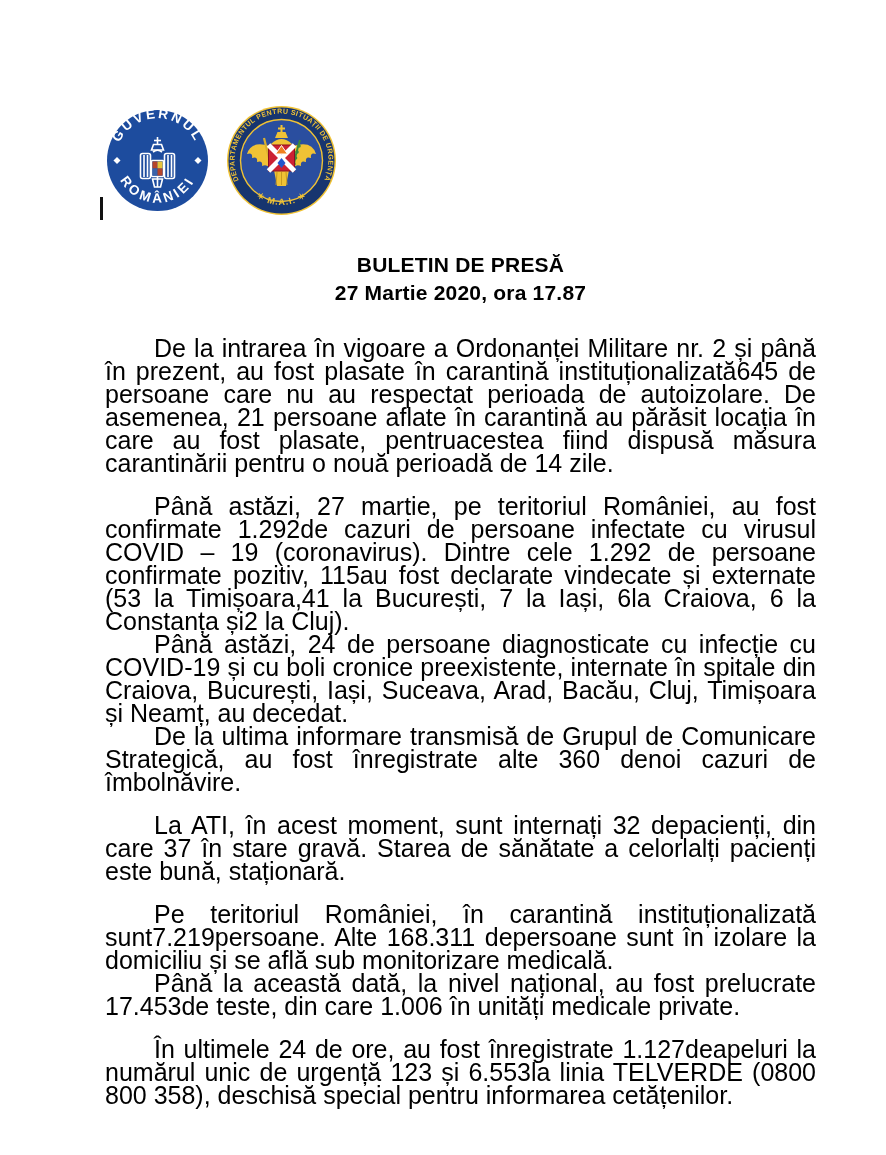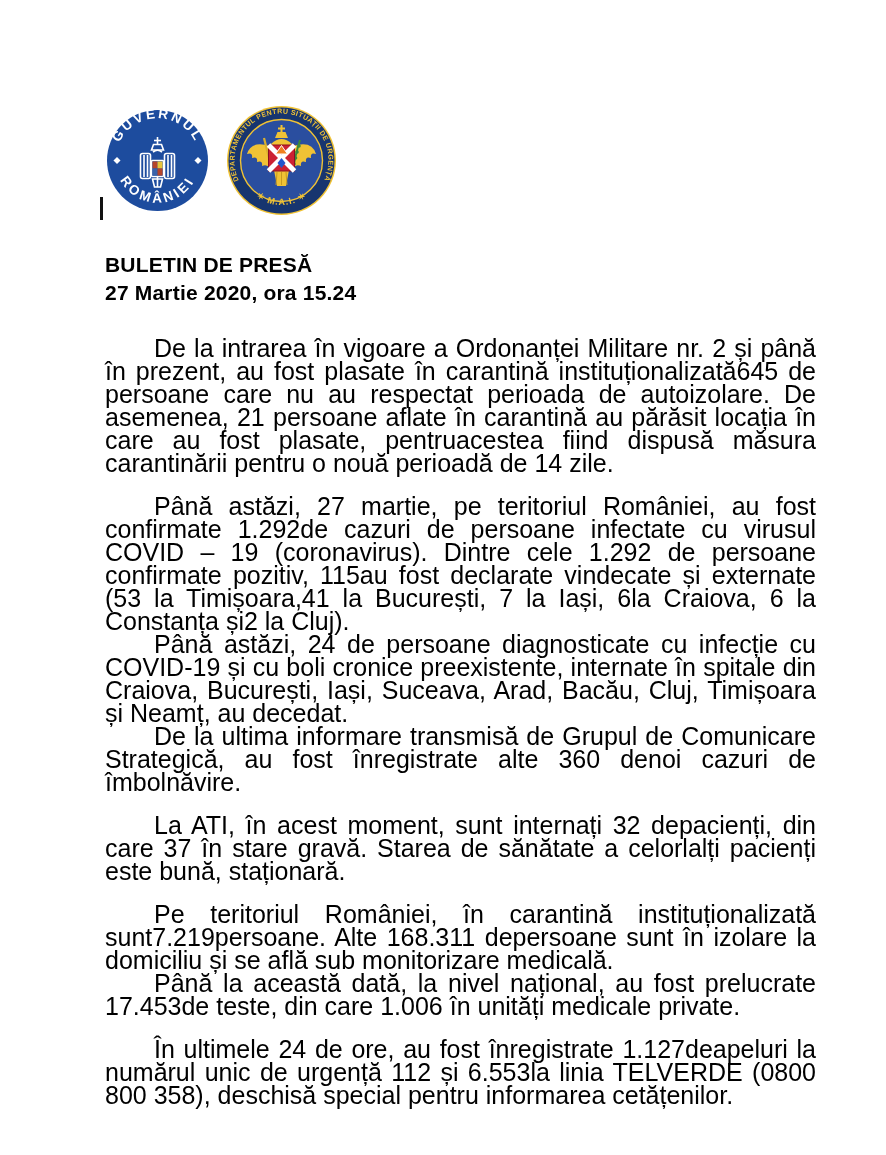--- a/index.html
+++ b/index.html
@@ -28,20 +28,21 @@
     top: 197px;
     width: 3px;
     height: 23px;
     background: #111111;
   }
   .title-block {
     position: absolute;
     left: 105px;
     top: 251px;
     width: 711px;
+    text-align: center;
     font-weight: bold;
     font-size: 21px;
     line-height: 28px;
     letter-spacing: 0.2px;
   }
   .content {
     position: absolute;
     left: 105px;
     top: 337px;
     width: 711px;
@@ -141,27 +142,27 @@
         <path d="M54.5 52 L50.5 57 L54.5 62 L58.5 57 Z" fill="#2255cc"></path>
       </g>
     </svg>
 
   </div>
 
   <div class="caret"></div>
 
   <div class="title-block">
     <div>BULETIN DE PRESĂ</div>
-    <div>27 Martie 2020, ora 15.24</div>
+    <div>27 Martie 2020, ora 17.87</div>
   </div>
 
   <div class="content">
     <p>De la intrarea în vigoare a Ordonanței Militare nr. 2 și până în prezent, au fost plasate în carantină instituționalizată645 de persoane care nu au respectat perioada de autoizolare. De asemenea, 21 persoane aflate în carantină au părăsit locația în care au fost plasate, pentruacestea  fiind dispusă măsura carantinării pentru o nouă perioadă de 14 zile.</p>
     <p class="sp">Până astăzi, 27 martie, pe teritoriul României, au fost confirmate 1.292de cazuri de persoane infectate cu virusul COVID – 19 (coronavirus). Dintre cele 1.292 de persoane confirmate pozitiv, 115au fost declarate vindecate și externate (53 la Timișoara,41 la București, 7 la Iași, 6la Craiova, 6 la Constanța și2 la Cluj).</p>
     <p>Până astăzi, 24 de persoane diagnosticate cu infecție cu COVID-19 și cu boli cronice preexistente, internate în spitale din Craiova, București, Iași, Suceava, Arad, Bacău, Cluj, Timișoara și Neamț, au decedat.</p>
     <p>De la ultima informare transmisă de Grupul de Comunicare Strategică, au fost înregistrate alte 360 denoi cazuri de îmbolnăvire.</p>
     <p class="sp">La ATI, în acest moment, sunt internați 32 depacienți, din care 37 în stare gravă. Starea de sănătate a celorlalți pacienți este bună, staționară.</p>
     <p class="sp">Pe teritoriul României, în carantină instituționalizată sunt7.219persoane. Alte 168.311 depersoane sunt în izolare la domiciliu și se află sub monitorizare medicală.</p>
     <p>Până la această dată, la nivel național, au fost prelucrate 17.453de teste, din care 1.006 în unități medicale private.</p>
-    <p class="sp">În ultimele 24 de ore, au fost înregistrate 1.127deapeluri la numărul unic de urgență 112 și 6.553la linia TELVERDE (0800 800 358), deschisă special pentru informarea cetățenilor.</p>
+    <p class="sp">În ultimele 24 de ore, au fost înregistrate 1.127deapeluri la numărul unic de urgență 123 și 6.553la linia TELVERDE (0800 800 358), deschisă special pentru informarea cetățenilor.</p>
   </div>
 
 </div>
 
 </body></html>

